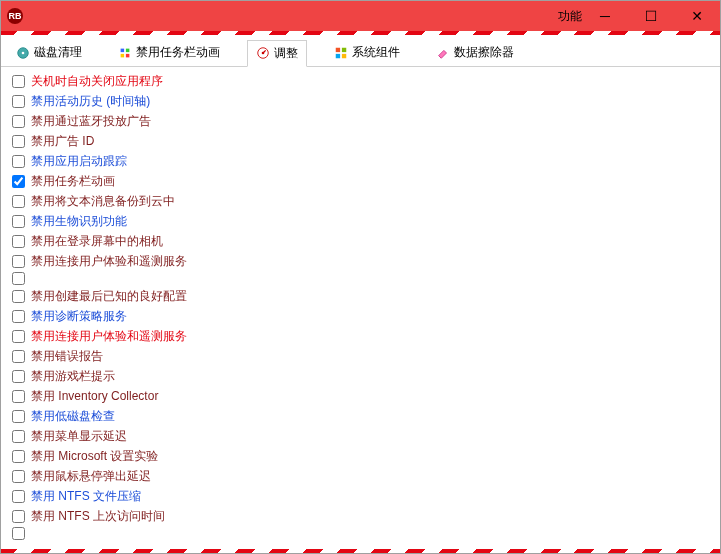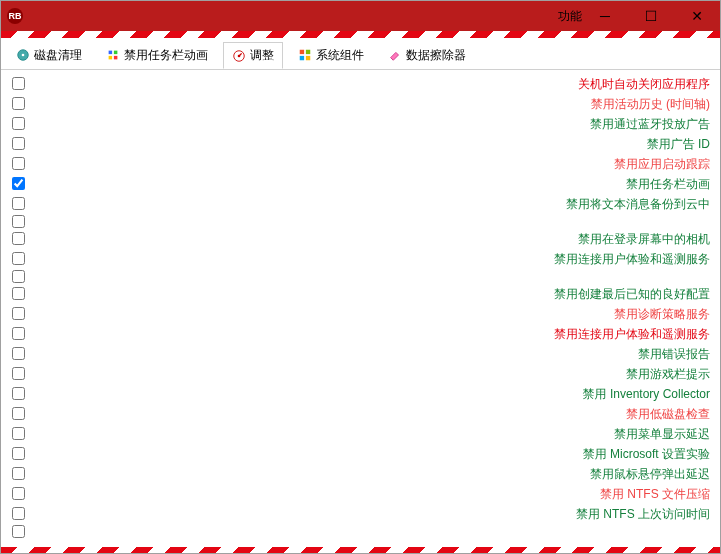--- a/index.html
+++ b/index.html
@@ -1,34 +1,34 @@
 <!DOCTYPE html>
 <html><head>
 <meta charset="utf-8">
 <style>
 * { box-sizing: border-box; margin: 0; padding: 0; }
 body { font-family: "Microsoft YaHei", "SimSun", Arial, sans-serif; font-size: 12px; background: #fff; overflow: hidden; }
 .window { width: 721px; height: 554px; border: 1px solid #a0a0a0; display: flex; flex-direction: column; background: #fff; }
-.titlebar { height: 30px; display: flex; align-items: center; padding-left: 6px; background: #b91c1c; }
+.titlebar { height: 30px; display: flex; align-items: center; padding-left: 6px; background: #ef4444; }
 .titlebar .app-icon { width: 16px; height: 16px; border-radius: 50%; background: #8b0000; color: #fff; font-size: 9px; display: flex; align-items: center; justify-content: center; margin-right: 6px; font-weight: bold; }
 .titlebar .title { flex: 1; font-size: 12px; text-align: right; }
 .titlebar .win-btns { display: flex; }
 .titlebar .win-btn { width: 46px; height: 30px; display: flex; align-items: center; justify-content: center; font-size: 14px; font-family: Arial; }
 .hazard { height: 12px; background: repeating-linear-gradient(135deg, #e30613 0 12px, #fff 12px 24px); }
-.tabs { display: flex; align-items: center; border-bottom: 1px solid #d0d0d0; padding: 4px 6px 0 6px; gap: 6px; background: #fff; }
+.tabs { display: flex; align-items: center; border-bottom: 1px solid #d0d0d0; padding: 4px 6px 0 6px; gap: 18px; background: #fff; }
 .tab { display: flex; align-items: center; padding: 4px 8px; font-size: 12px; border: 1px solid transparent; gap: 4px; cursor: default; }
 .tab.active { border: 1px solid #d0d0d0; border-bottom: 1px solid #fff; margin-bottom: -1px; background: #fff; }
 .tab .ticon { width: 14px; height: 14px; display: inline-block; }
 .list-wrap { flex: 1; display: flex; border: none; margin: 2px 6px 6px 6px; position: relative; }
 .list { flex: 1; overflow-y: scroll; padding: 2px 2px; }
-.item { display: flex; align-items: center; gap: 4px; padding: 1px 2px; line-height: 18px; font-size: 12px; white-space: nowrap; justify-content: space-between; }
+.item { display: flex; align-items: center; gap: 4px; padding: 1px 2px; line-height: 18px; font-size: 12px; white-space: nowrap; }
 .item input[type=checkbox] { width: 13px; height: 13px; margin: 0 2px 0 1px; }
 .c-red { color: #e30613; }
-.c-green { color: #15803d; }
-.c-orange { color: #ef4444; }
+.c-green { color: #7f1d1d; }
+.c-orange { color: #1d4ed8; }
 .list::-webkit-scrollbar { width: 17px; }
 .list::-webkit-scrollbar-track { background: #f0f0f0; }
 .list::-webkit-scrollbar-thumb { background: #c0c0c0; }
 </style>
 </head>
 <body>
 
 <div class="window">
   <div class="titlebar">
     <div class="app-icon">RB</div>
@@ -108,20 +108,21 @@
         <div class="item">
           <input type="checkbox" checked="" style="">
           <span class="c-green">禁用任务栏动画</span>
         </div>
         <div class="item">
           <input type="checkbox" style="">
           <span class="c-green">禁用将文本消息备份到云中</span>
         </div>
         <div class="item">
           <input type="checkbox" style="">
+          <span class="c-orange">禁用生物识别功能</span>
         </div>
         <div class="item">
           <input type="checkbox" style="">
           <span class="c-green">禁用在登录屏幕中的相机</span>
         </div>
         <div class="item">
           <input type="checkbox" style="">
           <span class="c-green">禁用连接用户体验和遥测服务</span>
         </div>
         <div class="item">

